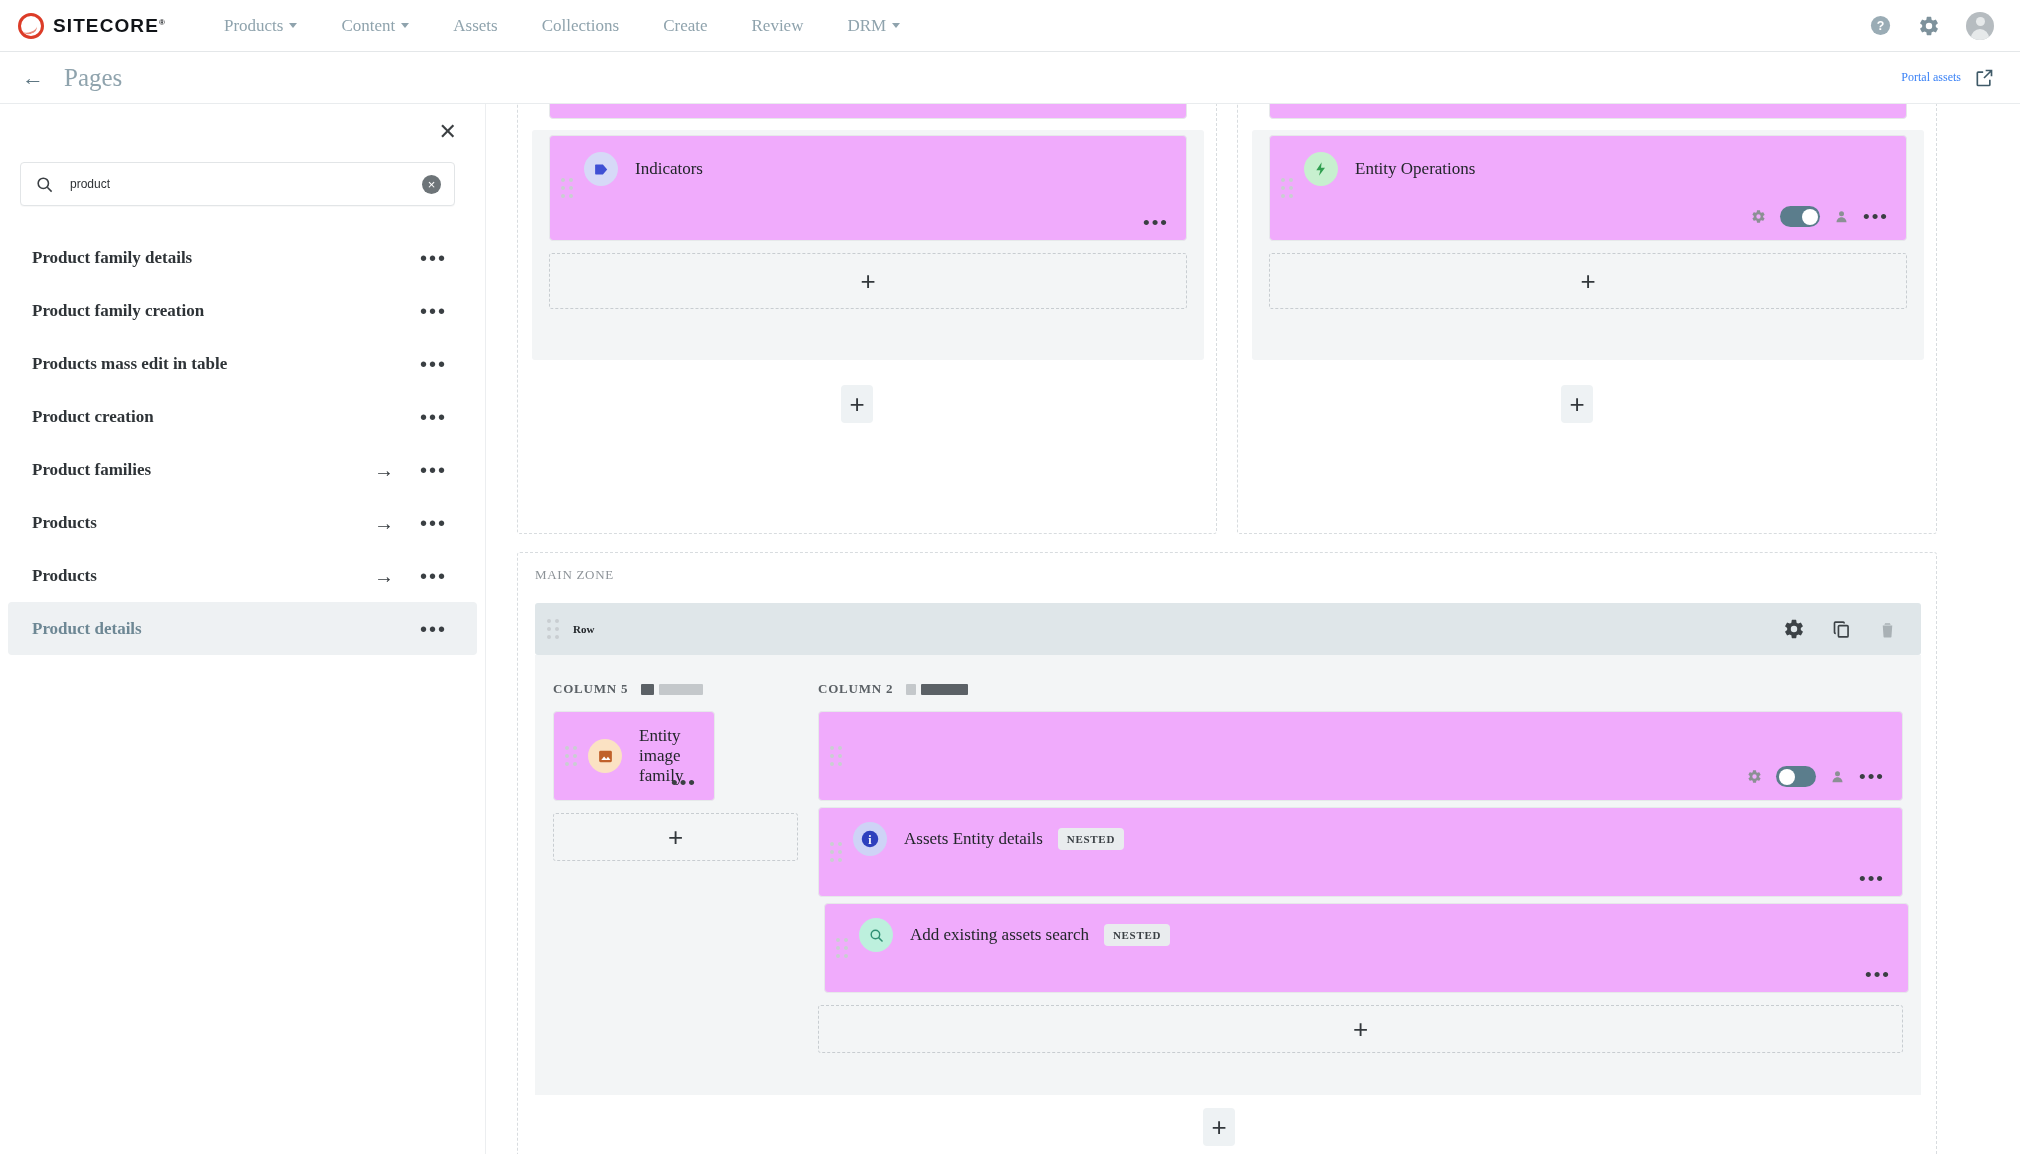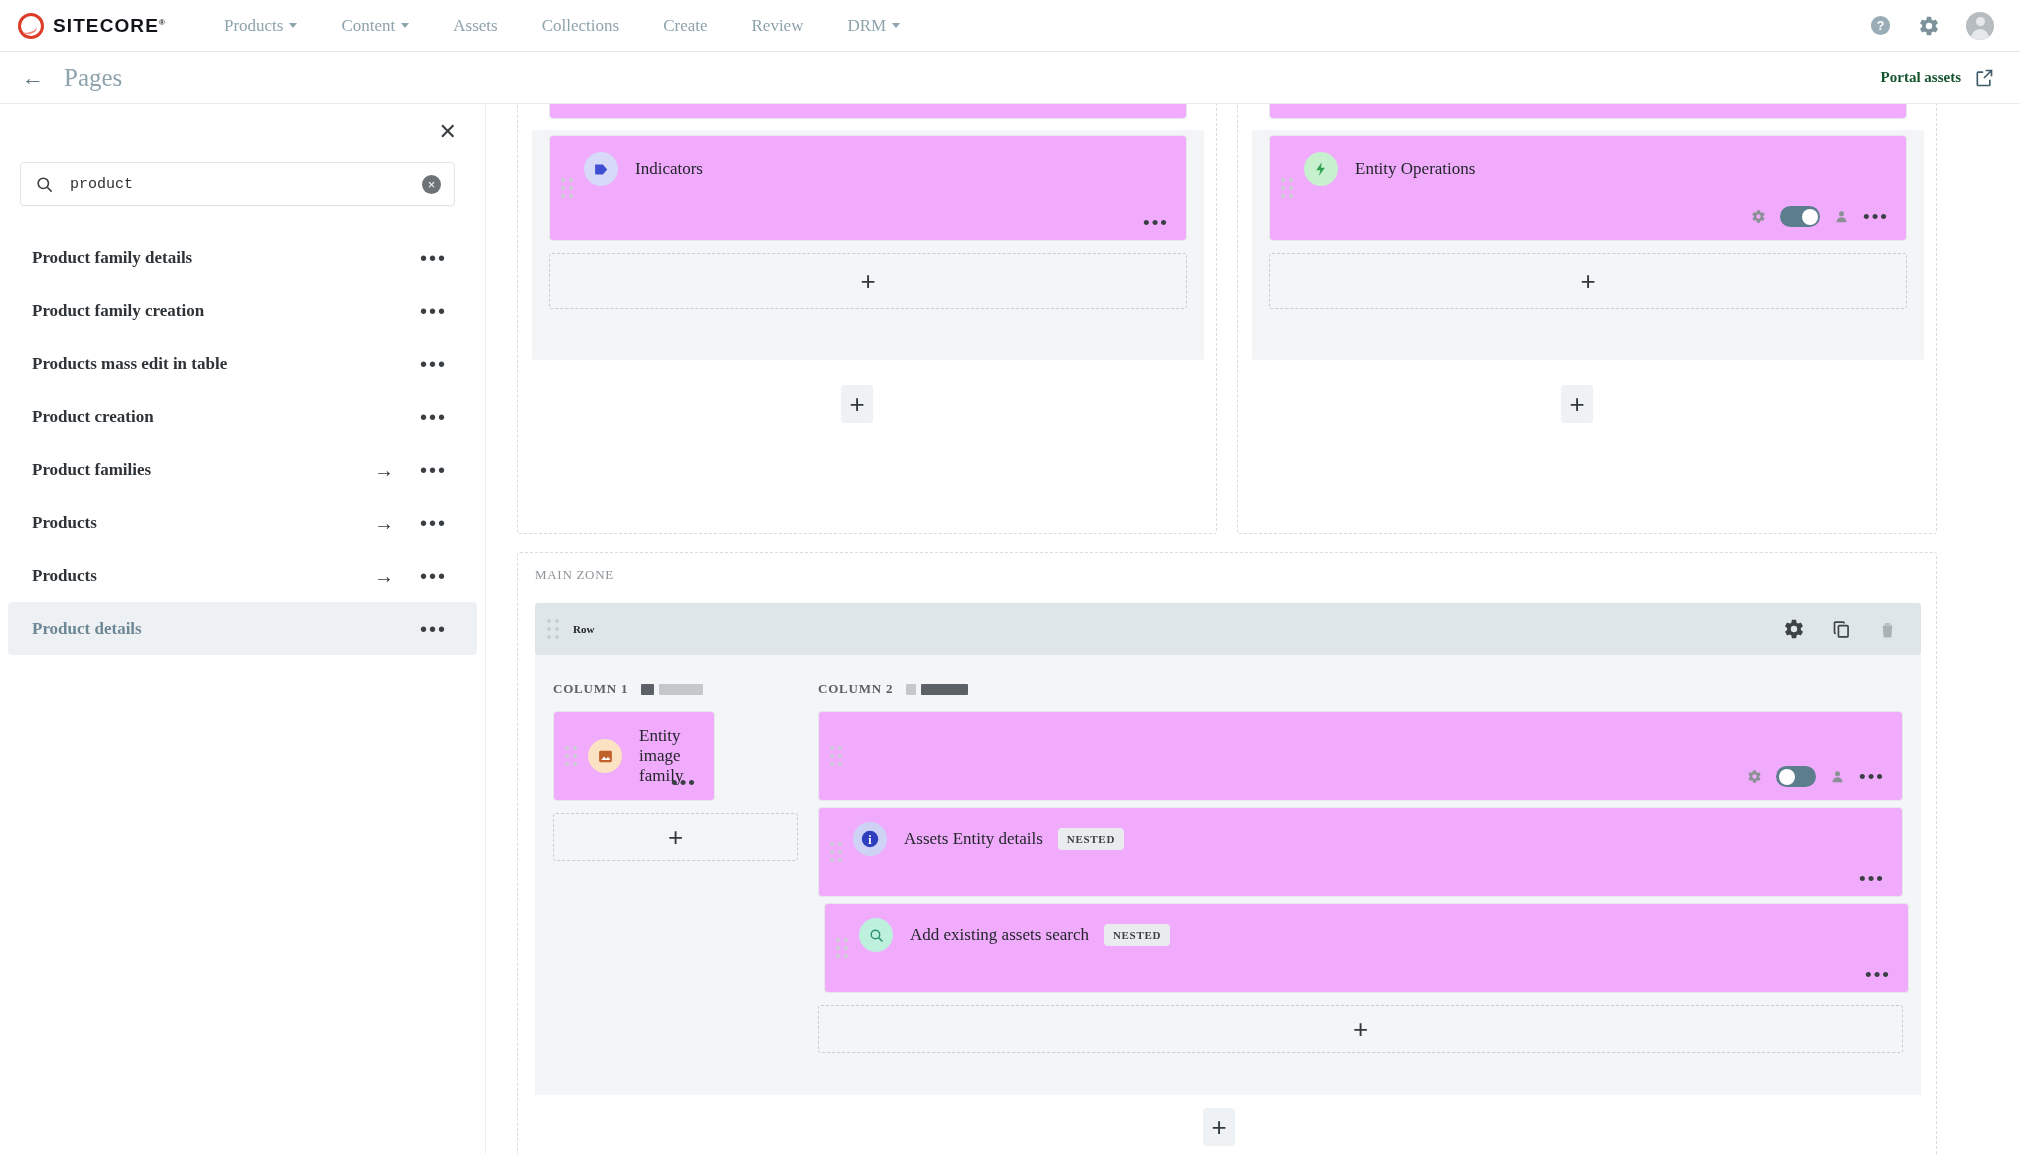--- a/index.html
+++ b/index.html
@@ -80,21 +80,21 @@
     border-bottom: 1px solid #e9ecee;
     background: #fff;
   }
   .back-arrow { color: #5d7682; font-size: 22px; line-height: 1; margin-right: 20px; cursor: pointer; }
   .page-title {
     font-size: 25px; color: #8fa3ad; font-weight: normal;
     font-family: "Liberation Serif", serif;
   }
   .portal-assets {
     margin-left: auto; display: flex; align-items: center; gap: 13px;
-    color: #14532d; font-size: 15px; cursor: pointer; font-weight: bold;
+    color: #3b82f6; font-size: 12px; cursor: pointer; font-weight: normal;
   }
 
   
   .body-split { display: flex; height: 1050px; }
 
   
   .sidebar {
     width: 486px; min-width: 486px;
     background: #ffffff;
     border-right: 1px solid #eceef0;
@@ -110,22 +110,22 @@
     height: 44px;
     border: 1px solid #e2e5e7;
     border-radius: 4px;
     display: flex; align-items: center;
     padding: 0 13px 0 14px;
     background: #fff;
     box-shadow: 0 1px 1px rgba(0,0,0,0.03);
   }
   .search-val {
     flex: 1; margin-left: 16px;
-    font-size: 15px; color: #2d3134;
-    font-family: Liberation Mono, monospace;
+    font-size: 12px; color: #2d3134;
+    font-family: Liberation Sans, sans-serif;
   }
   .clear-circle {
     width: 19px; height: 19px; border-radius: 50%;
     background: #6d7478; color: #fff;
     display: flex; align-items: center; justify-content: center;
     font-size: 13px; font-family: "Liberation Sans", sans-serif;
     cursor: pointer; line-height: 1;
   }
   .results { margin-top: 25px; }
   .result-row {
@@ -509,21 +509,21 @@
             </svg>
           <svg width="19" height="19" viewBox="0 0 24 24" fill="#a9b1b5">
               <path d="M6 7h12l-1 14a1 1 0 01-1 1H8a1 1 0 01-1-1L6 7zm3-3h6l1 2H8l1-2z"></path>
             </svg>
         </span>
       </div>
 
       <div class="row-body">
 
         <div class="col-head" style="left:18px; top:26px;">
-          <span class="col-head-label">COLUMN 1</span>
+          <span class="col-head-label">COLUMN 5</span>
           <span class="size-ind">
             <span style="width:13px; background:#5b6166;"></span>
             <span style="width:44px; background:#c4c8cb;"></span>
           </span>
         </div>
 
         <div class="col-head" style="left:283px; top:26px;">
           <span class="col-head-label">COLUMN 2</span>
           <span class="size-ind">
             <span style="width:10px; background:#c4c8cb;"></span>

